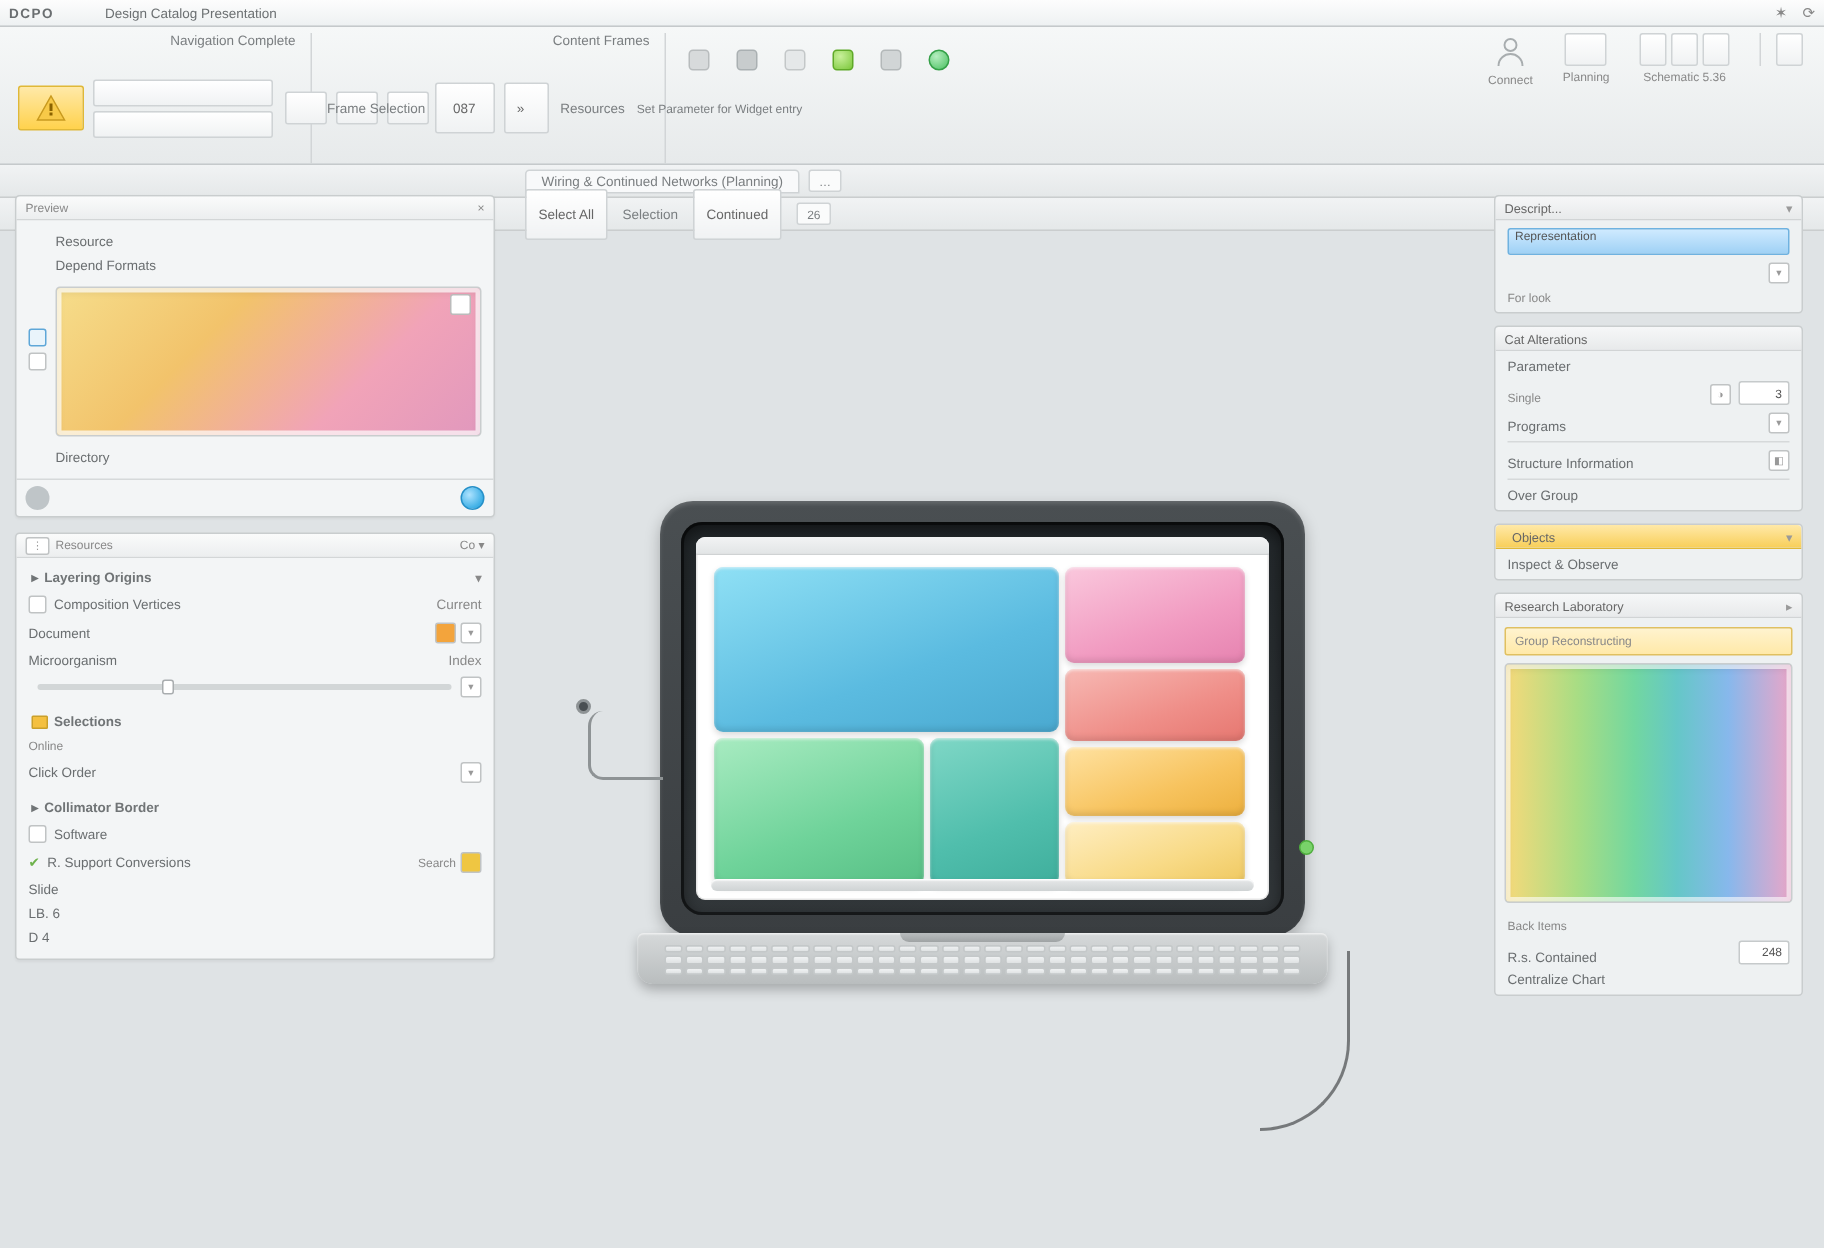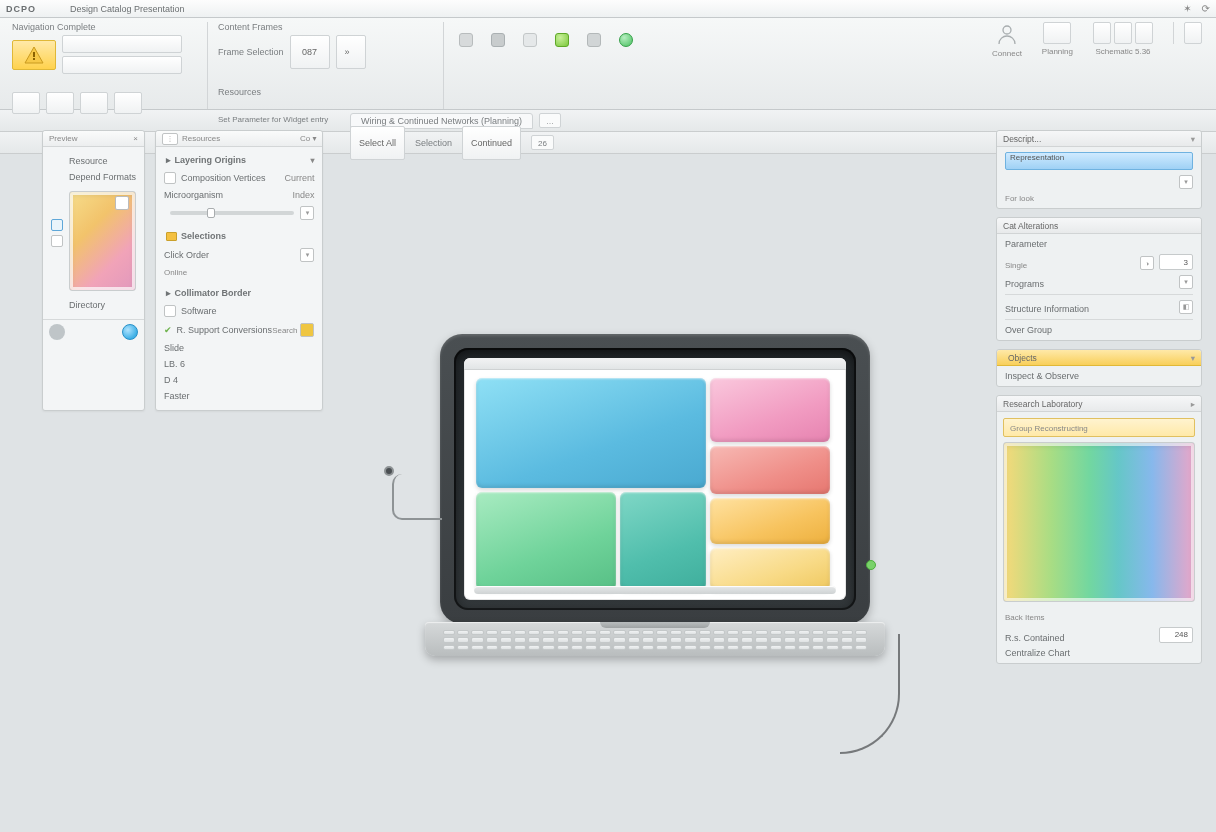--- a/index.html
+++ b/index.html
@@ -9,22 +9,22 @@
   
   .titlebar { height:18px; background:linear-gradient(#fdfdfd,#eef1f2); border-bottom:1px solid #c5c9cb; display:flex; align-items:center; padding:0 6px; }
   .titlebar .logo { width:38px; font-size:9px; font-weight:bold; color:#6a6e70; letter-spacing:1px; }
   .titlebar .title { font-size:9px; color:#6c7072;padding-left:26px; }
   .titlebar .winbtns { margin-left:auto; display:flex; gap:10px; color:#888; }
 
   
   .ribbon { height:92px; background:linear-gradient(#f6f8f8,#e7eaeb); border-bottom:1px solid #c5c9cb; position:relative; padding:4px 8px 0 8px; display:flex; }
   .ribbon-group { border-right:1px solid #d2d5d7; padding:0 10px 0 4px; margin-right:6px; display:flex; flex-direction:column; }
   .ribbon-group:last-child { border-right:none; margin-left:auto; }
-  .rg-title { font-size:9px; color:#7a7e80; margin-bottom:3px; }
-  .rg-body { flex:1; display:flex; gap:18px; flex-direction:column; }
+  .rg-title { font-size:9px; color:#7a7e80; margin-bottom:3px;text-align:right; }
+  .rg-body { flex:1; display:flex; gap:8px; }
   .rg-row { display:flex; gap:6px; align-items:center; }
   .mini { width:44px; height:30px; border:1px solid #cfd3d5; border-radius:2px; background:linear-gradient(#fff,#f0f2f3); display:flex; align-items:center; justify-content:center; font-size:8px; color:#8a8e90; }
   .mini.sm { width:28px; height:22px; }
   .mini.warn { background:linear-gradient(#ffe9a8,#ffd24d); border-color:#e0b837; display:flex;align-items:center;justify-content:center;}
   .txtbtn { height:18px; padding:16px 8px; border:1px solid #cfd3d5; border-radius:2px; background:linear-gradient(#fff,#f0f2f3); font-size:9px; color:#666; display:inline-flex; align-items:center; }
   .rib-label { font-size:9px; color:#7a7e80; white-space:nowrap; }
   .iconbtn { width:24px; height:24px; border:1px solid transparent; border-radius:2px; display:flex; align-items:center; justify-content:center; }
   .dot { width:14px; height:14px; border-radius:3px; }
   .ribbon-right { margin-left:auto; display:flex; gap:20px; align-items:flex-start; padding-right:6px; }
   .right-item { display:flex; flex-direction:column; align-items:center; gap:3px; }
@@ -32,21 +32,21 @@
   
   .optbar { height:22px; background:linear-gradient(#f1f3f4,#e5e8e9); border-bottom:1px solid #cacdce; display:flex; align-items:center; gap:6px; padding:0 10px 0 350px; font-size:9px; color:#7a7e80; }
   .optbar2 { height:22px; background:linear-gradient(#f1f3f4,#e5e8e9); border-bottom:1px solid #cacdce; display:flex; align-items:center; gap:10px; padding:0 10px 0 350px; font-size:9px; color:#7a7e80; }
   .tab { padding:2px 10px; border:1px solid #cfd3d5; border-radius:3px 3px 0 0; background:#f8f9fa; }
   .chip { padding:0 6px; height:15px; line-height:15px; border:1px solid #cfd3d5; border-radius:2px; background:#fafbfb; font-size:8px;}
 
   
   .crumb-row { position:absolute; left:470px; top:152px; width:500px; height:22px; background:#fff; border:1px solid #cfd3d5; border-radius:2px; display:flex; align-items:center; padding:0 8px; font-size:9px; color:#7a7e80; }
 
   
-  .leftcol { position:absolute; left:42px; top:130px; width:320px; display:flex; flex-direction:row; gap:10px; }
+  .leftcol { position:absolute; left:10px; top:130px; width:320px; display:flex; flex-direction:column; gap:10px; }
   .panel { background:#f3f5f6; border:1px solid #c9cdce; border-radius:3px; box-shadow:0 1px 2px rgba(0,0,0,.05); }
   .panel-header { height:16px; background:linear-gradient(#fafbfb,#eceeef); border-bottom:1px solid #d3d6d7; border-radius:3px 3px 0 0; display:flex; align-items:center; padding:0 6px; font-size:8px; color:#888; }
   .panel-header .x { margin-left:auto; }
   .panel-body { padding:6px 8px; font-size:9px; color:#6a6e70; }
   .preview-grad { margin:6px 0; height:100px; border:1px solid #c9cdce; border-radius:3px; background:linear-gradient(135deg,#f6dd8b 0%,#f2c36b 35%,#f1a3b8 70%,#e198bd 100%); box-shadow:inset 0 0 0 3px rgba(255,255,255,.7), inset 0 2px 6px rgba(0,0,0,.12); position:relative; }
   .preview-grad .tr-chip { position:absolute; top:4px; right:6px; width:14px;height:14px;border:1px solid #bbb;border-radius:2px;background:#fff; }
   .list-line { display:flex; align-items:center; justify-content:space-between; padding:3px 0; }
   .list-line .lbl { color:#6a6e70; }
   .list-line .val { color:#888; }
   .tiny-sq { width:12px;height:12px;border:1px solid #c0c3c4;border-radius:2px;background:#fff; }
@@ -275,42 +275,49 @@
             <span style="margin-left:auto" class="tinytxt">▾</span>
           </div>
         <div class="list-line">
             <span class="lbl" style="display:flex;gap:5px;align-items:center">
               <span class="tiny-sq"></span>
               <span>Composition Vertices</span>
             </span>
             <span class="val">Current</span>
           </div>
         <div class="list-line">
+            <span class="lbl">Document</span>
+          <span style="display:flex;gap:3px">
+              <span class="swatch sw-orange"></span>
+              <span class="dd">▾</span>
+            </span>
+        </div>
+        <div class="list-line">
             <span class="lbl">Microorganism</span>
             <span class="val">Index</span>
           </div>
         <div class="list-line">
             <span></span>
             <div class="slider">
               <div class="thumb"></div>
             </div>
             <span class="dd">▾</span>
           </div>
 
         <div style="height:6px"></div>
         <div class="sec-title">
             <span class="folder"></span>
             <span>Selections</span>
           </div>
+        <div class="list-line tinytxt">
+            <span>Online</span>
+          </div>
         <div class="list-line">
             <span class="lbl">Click Order</span>
             <span class="dd">▾</span>
-          </div>
-        <div class="list-line tinytxt">
-            <span>Online</span>
           </div>
 
         <div style="height:6px"></div>
         <div class="sec-title">
             <span>▸</span>
             <span>Collimator Border</span>
           </div>
         <div class="list-line">
             <span class="lbl" style="display:flex;gap:5px;align-items:center">
               <span class="tiny-sq"></span>
@@ -328,23 +335,20 @@
             </span>
         </div>
         <div class="list-line">
             <span class="lbl">Slide</span>
           </div>
         <div class="list-line">
             <span class="lbl">LB. 6</span>
           </div>
         <div class="list-line">
             <span class="lbl">D 4</span>
-          </div>
-        <div class="list-line">
-            <span class="lbl">Faster</span>
           </div>
       </div>
     </div>
   </div>
 
   <div class="rightcol">
     <div class="r-panel">
       <div class="r-head">
           <span>Descript...</span>
           <span class="chev">▾</span>

